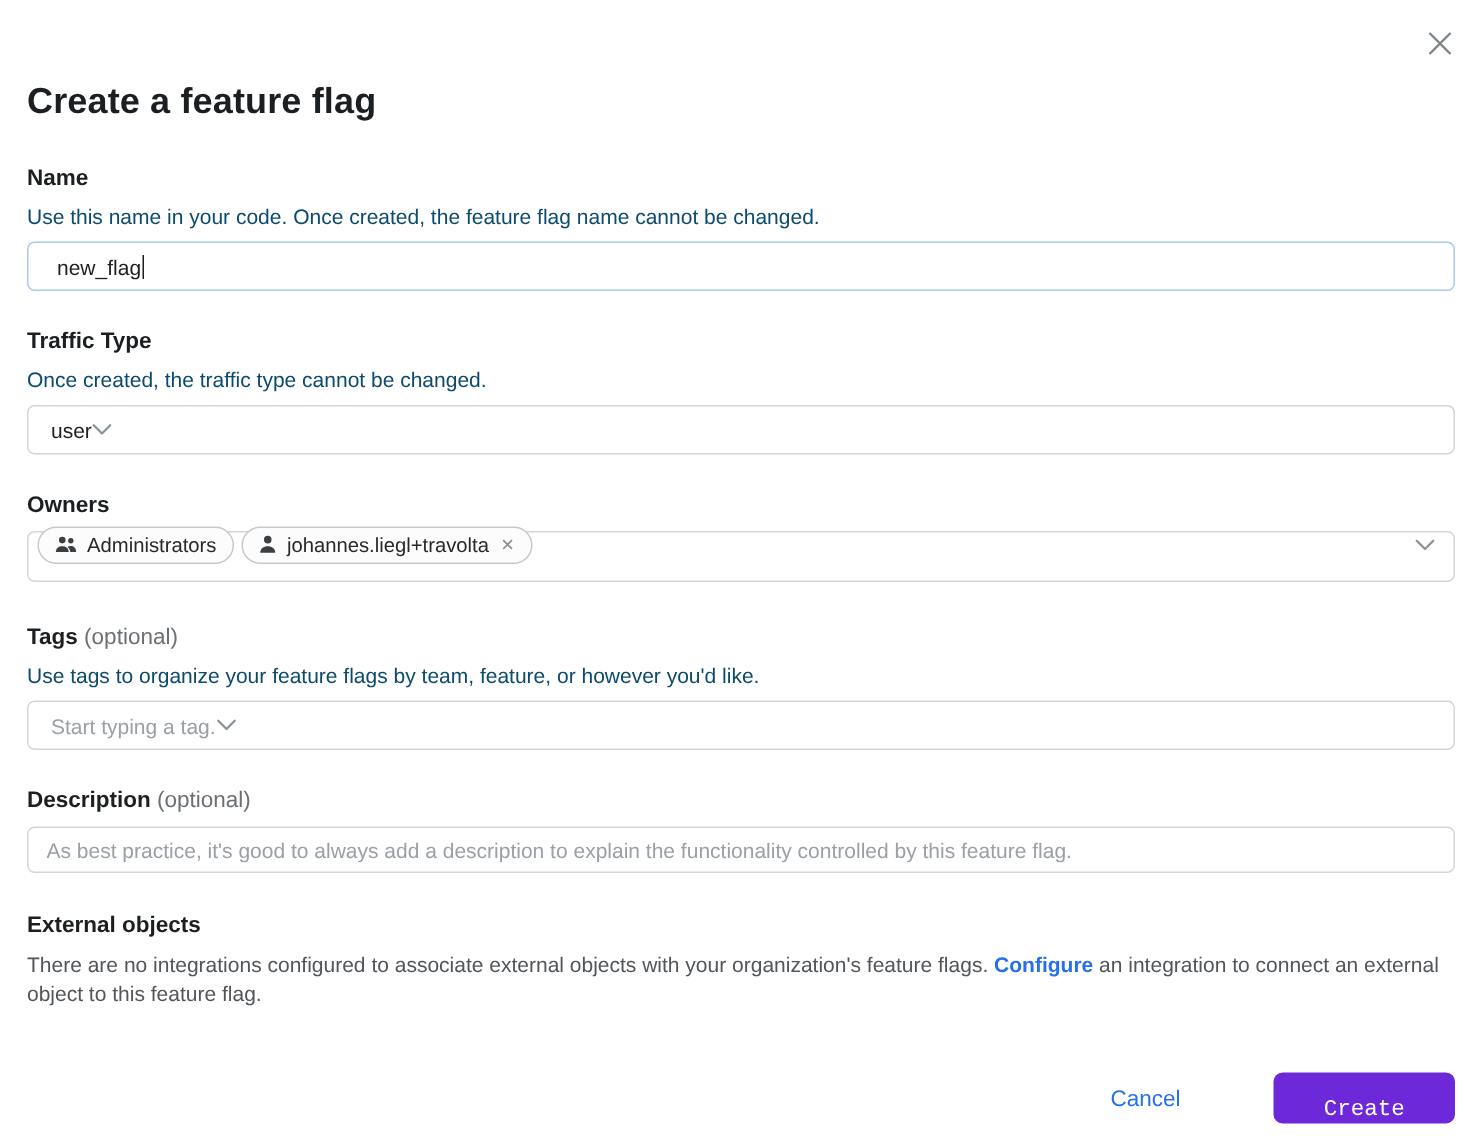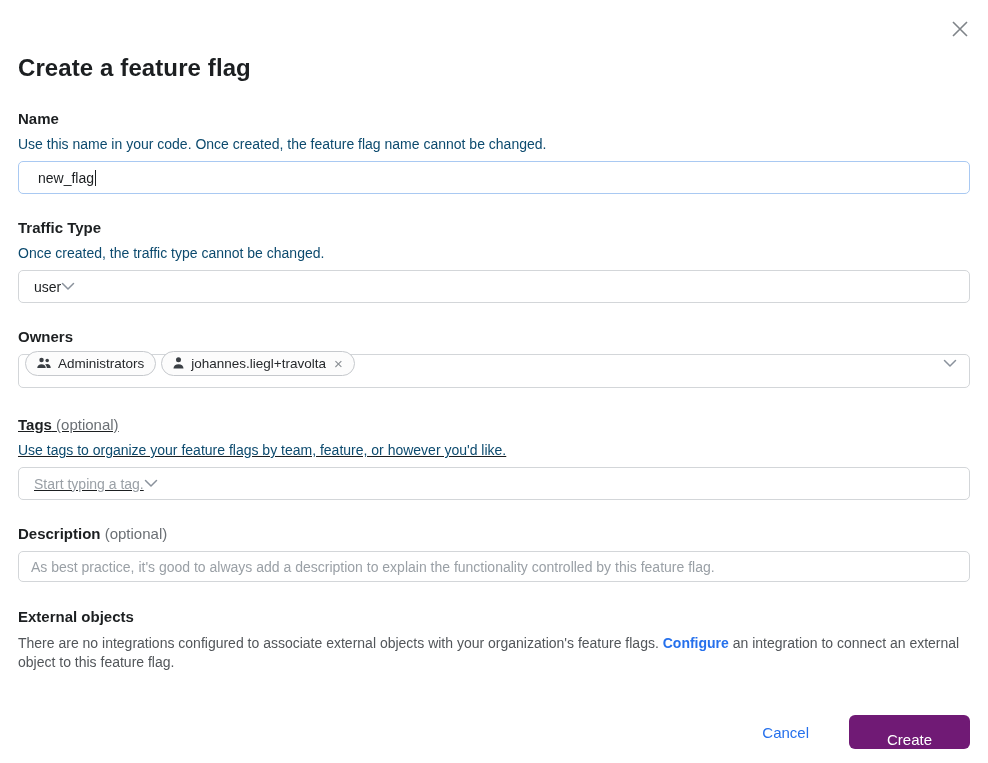--- a/index.html
+++ b/index.html
@@ -126,39 +126,39 @@
   .link {
     color: #2570ec;
     font-weight: 700;
     text-decoration: none;
     cursor: pointer;
   }
   .footer {
     display: flex;
     justify-content: flex-end;
     align-items: center;
-    gap: 28px;
+    gap: 50px;
     margin-top: 44px;
     padding-right: 0;
   }
   .cancel-link {
     background: none;
     border: none;
     color: #2570ec;
     font-family: "Liberation Sans", sans-serif;
     font-size: 15px;
     cursor: pointer;
     padding: 6px 12px;
   }
   .create-btn {
-    background: #701a75;
+    background: #6d28d9;
     border: none;
     border-radius: 6px;
     color: #ffffff;
-    font-family: Liberation Sans, sans-serif;
+    font-family: Liberation Mono, monospace;
     font-size: 15px;
     padding: 17px 0;
     width: 121px;
     height: 28px;
     line-height: 15px;
     cursor: pointer;
   }
   .chevron-icon { flex: 0 0 auto; }
 </style>
 </head>
@@ -219,21 +219,21 @@
           <span>johannes.liegl+travolta</span>
           <span class="remove-x">×</span>
         </span>
       </div>
       <svg class="chevron-icon" width="14" height="9" viewBox="0 0 14 9">
         <path d="M1.5 1.5 L7 7 L12.5 1.5" stroke="#8a929c" stroke-width="1.5" fill="none" stroke-linecap="round" stroke-linejoin="round"></path>
       </svg>
     </div>
   </div>
 
-  <div class="section" style="margin-top:28px;text-decoration:underline;">
+  <div class="section" style="margin-top:28px;">
     <div class="field-label">
       <span>Tags</span>
       <span class="optional">(optional)</span>
     </div>
     <div class="field-helper">Use tags to organize your feature flags by team, feature, or however you'd like.</div>
     <div class="select-box" role="combobox">
       <span class="placeholder">Start typing a tag.</span>
       <svg class="chevron-icon" width="14" height="9" viewBox="0 0 14 9">
         <path d="M1.5 1.5 L7 7 L12.5 1.5" stroke="#8a929c" stroke-width="1.5" fill="none" stroke-linecap="round" stroke-linejoin="round"></path>
       </svg>

